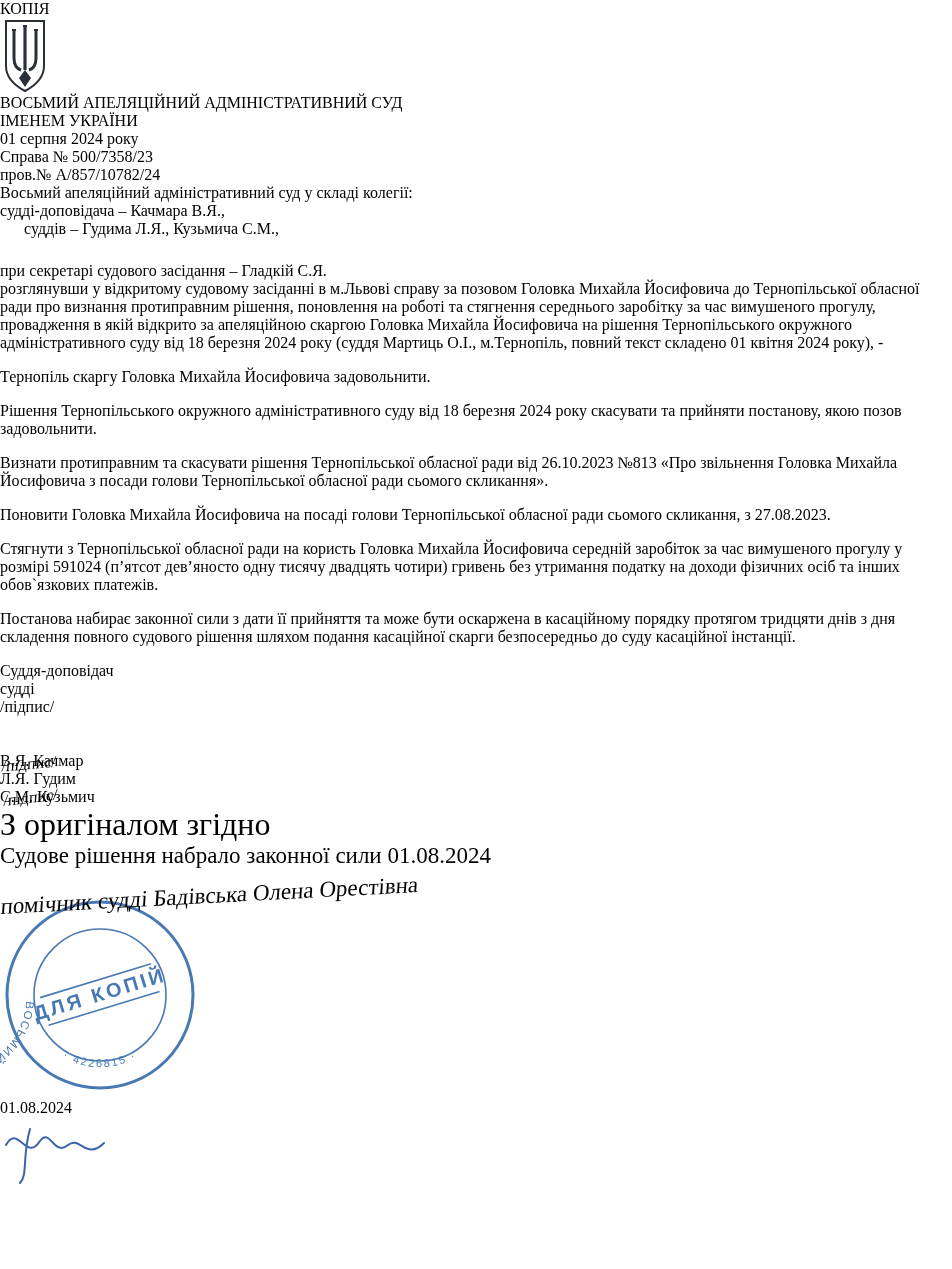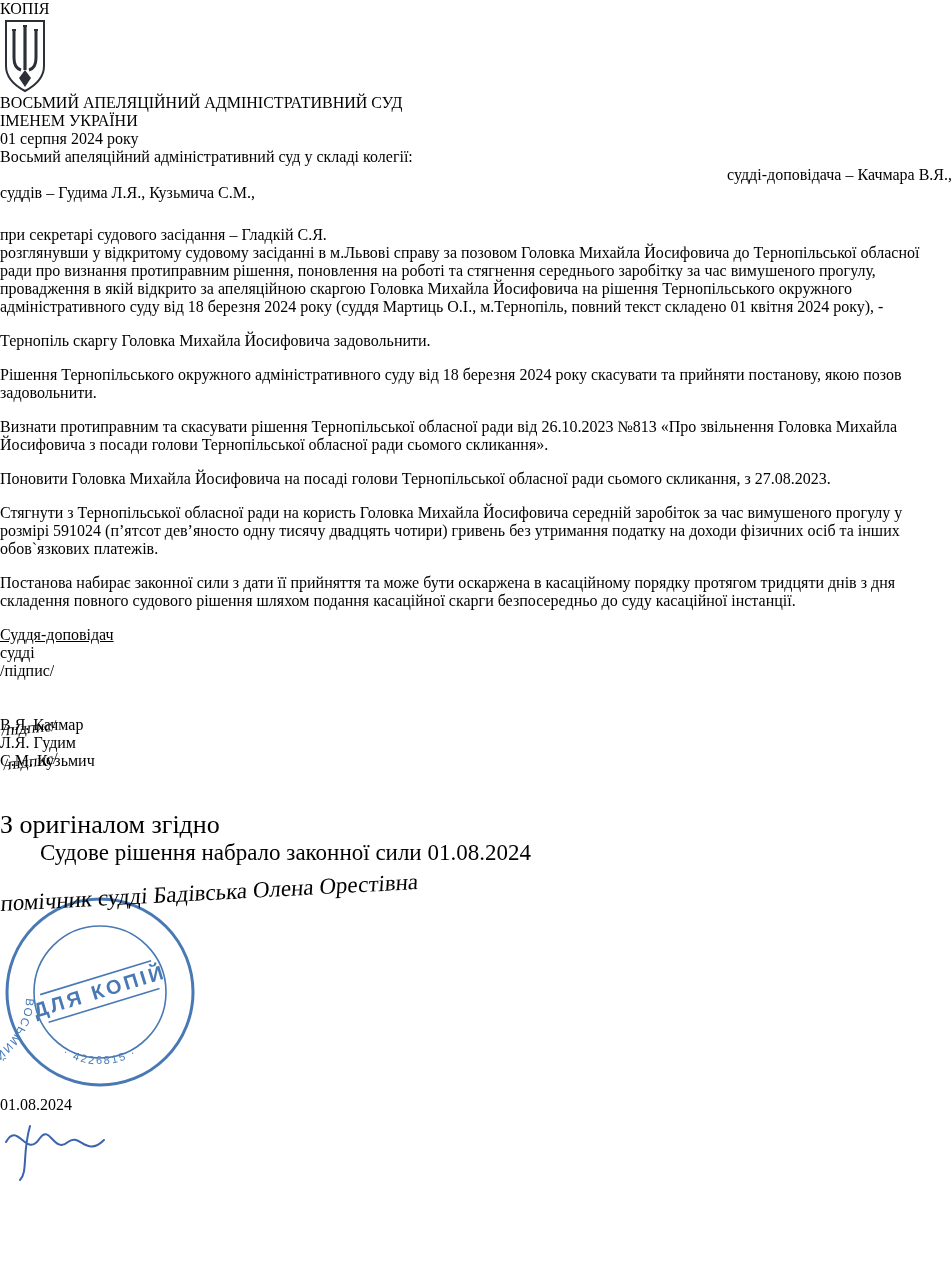--- a/index.html
+++ b/index.html
@@ -76,50 +76,54 @@
         <path d="M36,12 V40 Q36,50 29,52" fill="none" stroke="#2b2f37" stroke-width="3"></path>
         <path d="M25,52 L19,60 L25,69 L31,60 Z" fill="#2b2f37"></path>
         <path d="M12,12 h4 M34,12 h4 M23,8 h4" stroke="#2b2f37" stroke-width="2"></path>
       </svg>
     </div>
 
     <div id="court-name" class="abs doc-text center-line">ВОСЬМИЙ АПЕЛЯЦІЙНИЙ АДМІНІСТРАТИВНИЙ СУД</div>
     <div id="doc-subtitle" class="abs doc-text center-line">ІМЕНЕМ УКРАЇНИ</div>
 
     <div id="meta-date" class="abs doc-text">01 серпня 2024 року</div>
+    <div id="meta-right" class="abs doc-text">
+      <div>Справа № 500/7358/23</div>
+      <div>пров.№ А/857/10782/24</div>
+    </div>
 
     <div class="abs doc-text panel-line" style="top:287px;">Восьмий апеляційний адміністративний суд у складі колегії:</div>
-    <div class="abs doc-text panel-line" style="top:314px;text-align:right;">судді-доповідача – Качмара В.Я.,</div>
-    <div class="abs doc-text panel-line" style="top:341px;">суддів – Гудима Л.Я., Кузьмича С.М.,</div>
+    <div class="abs doc-text panel-line" style="top:314px;">судді-доповідача – Качмара В.Я.,</div>
+    <div class="abs doc-text panel-line" style="top:341px;margin-left:24px;">суддів – Гудима Л.Я., Кузьмича С.М.,</div>
     <div class="abs doc-text panel-line" style="top:368px;margin-top:24px;">при секретарі судового засідання – Гладкій С.Я.</div>
 
     <div id="case-par" class="abs doc-text">розглянувши у відкритому судовому засіданні в м.Львові справу за позовом Головка Михайла Йосифовича до Тернопільської обласної ради про визнання протиправним рішення, поновлення на роботі та стягнення середнього заробітку за час вимушеного прогулу, провадження в якій відкрито за апеляційною скаргою Головка Михайла Йосифовича на рішення Тернопільського окружного адміністративного суду від 18 березня 2024 року (суддя Мартиць О.І., м.Тернопіль, повний текст складено 01 квітня 2024 року), -</div>
 
     <div id="operative" class="abs doc-text">
       <p>Тернопіль скаргу Головка Михайла Йосифовича задовольнити.</p>
       <p>Рішення Тернопільського окружного адміністративного суду від 18 березня 2024 року скасувати та прийняти постанову, якою позов задовольнити.</p>
       <p>Визнати протиправним та скасувати рішення Тернопільської обласної ради від 26.10.2023 №813 «Про звільнення Головка Михайла Йосифовича з посади голови Тернопільської обласної ради сьомого скликання».</p>
       <p>Поновити Головка Михайла Йосифовича на посаді голови Тернопільської обласної ради сьомого скликання, з 27.08.2023.</p>
       <p>Стягнути з Тернопільської обласної ради на користь Головка Михайла Йосифовича середній заробіток за час вимушеного прогулу у розмірі 591024 (п’ятсот дев’яносто одну тисячу двадцять чотири) гривень без утримання податку на доходи фізичних осіб та інших обов`язкових платежів.</p>
       <p>Постанова набирає законної сили з дати її прийняття та може бути оскаржена в касаційному порядку протягом тридцяти днів з дня складення повного судового рішення шляхом подання касаційної скарги безпосередньо до суду касаційної інстанції.</p>
     </div>
 
-    <div class="abs doc-text sig-label" style="top:929px;text-decoration:underline;">Суддя-доповідач</div>
+    <div class="abs doc-text sig-label" style="top:929px;">Суддя-доповідач</div>
     <div class="abs doc-text sig-label" style="top:973px;">судді</div>
 
     <div class="abs pen pidpys" style="left:383px;top:920px;">/підпис/</div>
     <div class="abs pen pidpys" style="left:394px;top:970px;transform:rotate(-5deg) skewX(-10deg);">/підпис/</div>
     <div class="abs pen pidpys" style="left:386px;top:1014px;transform:rotate(-7deg) skewX(-10deg);">/підпис/</div>
 
     <div class="abs doc-text sig-name" style="top:922px;">В.Я. Качмар</div>
     <div class="abs doc-text sig-name" style="top:963px;">Л.Я. Гудим</div>
     <div class="abs doc-text sig-name" style="top:1004px;">С.М. Кузьмич</div>
 
-    <div class="abs ink note" style="left:86px;top:1082px;font-size:26px;margin-top:40px;">З оригіналом згідно</div>
-    <div class="abs ink note" style="left:100px;top:1126px;font-size:23px;margin-left:40px;">Судове рішення набрало законної сили 01.08.2024</div>
+    <div class="abs ink note" style="left:86px;top:1082px;font-size:32px;">З оригіналом згідно</div>
+    <div class="abs ink note" style="left:100px;top:1126px;font-size:23px;">Судове рішення набрало законної сили 01.08.2024</div>
     <div class="abs ink note" style="left:102px;top:1168px;font-size:23px;transform:rotate(-3deg) skewX(-7deg);">помічник судді Бадівська Олена Орестівна</div>
 
     <div id="stamp-wrap" class="abs">
       <svg width="200" height="200" viewBox="0 0 200 200">
         <g stroke="#4879b4" fill="#4879b4">
           <circle cx="100" cy="100" r="93" fill="none" stroke-width="3"></circle>
           <circle cx="100" cy="100" r="66" fill="none" stroke-width="1.6"></circle>
           <defs>
             <path id="ringPath" d="M 26,106 A 75,75 0 1 1 26.05,98"></path>
             <path id="codePath" d="M 46,148 A 72,72 0 0 0 154,148"></path>

